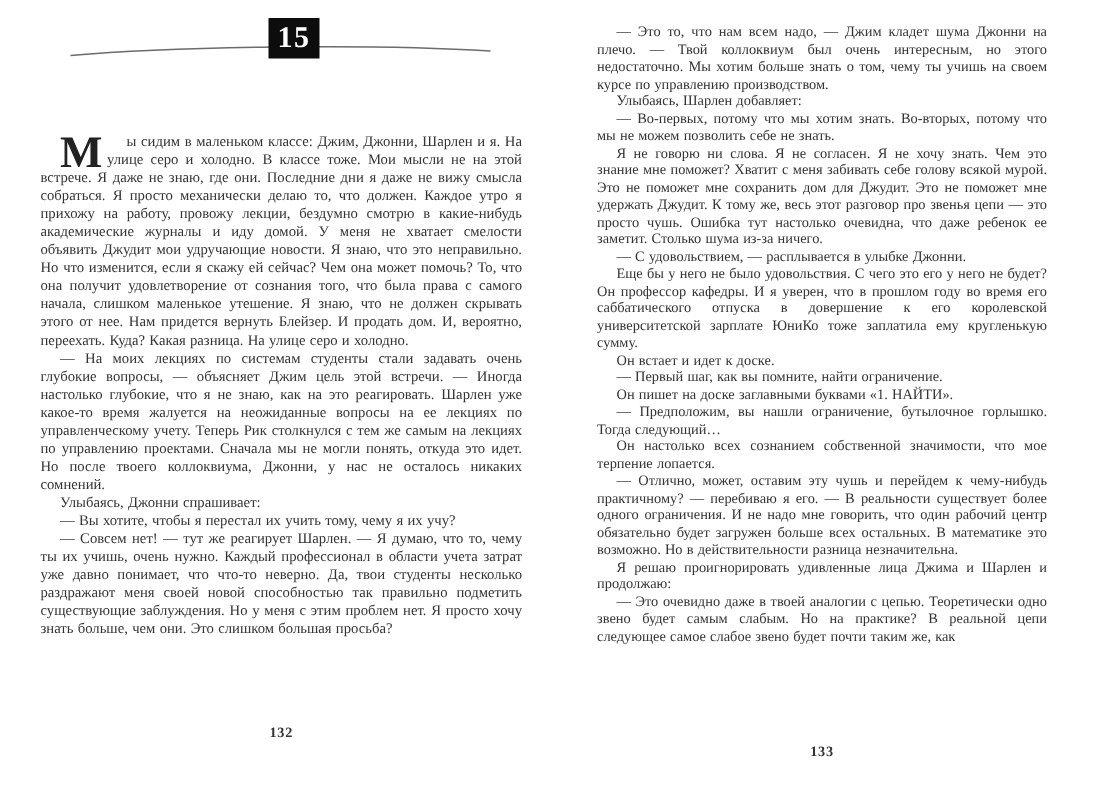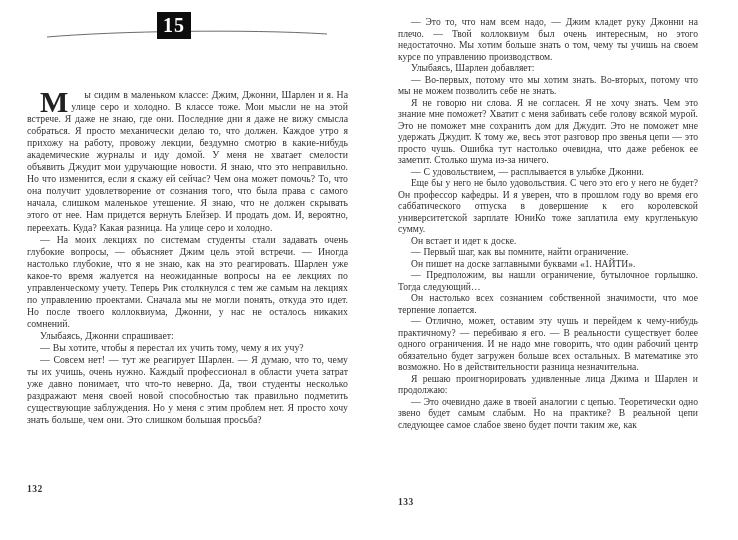--- a/index.html
+++ b/index.html
@@ -11,21 +11,21 @@
     overflow: hidden;
     font-family: "Liberation Serif", "DejaVu Serif", serif;
     color: #333333;
   }
   .page { position: absolute; top: 0; height: 540px; }
   .page-left  { left: 0;   width: 369px; }
   .page-right { left: 369px; width: 369px; }
 
   .chapter-rule { position: absolute; left: 46px; top: 27px; z-index: 1; }
   .chapter-badge {
-    position: absolute; left: 157px; top: 12px; z-index: 2;
+    position: absolute; left: 179px; top: 12px; z-index: 2;
     width: 34px; height: 27px;
     background: #0d0d0d; color: #ffffff;
     display: flex; align-items: center; justify-content: center;
     font-weight: bold; font-size: 20px; letter-spacing: 1px;
   }
 
   .text-col { position: absolute; }
   .col-left  { left: 27px; top: 89px;  width: 321px; }
   .col-right { left: 29px; top: 16px;  width: 300px; }
 
@@ -47,21 +47,21 @@
     line-height: 23px;
     padding: 1px 3px 0 0;
     color: #222222;
   }
 
   .folio {
     position: absolute;
     font-weight: bold;
     font-size: 9.5px;
     letter-spacing: 0.5px;
-    text-align: left;
+    text-align: center;
   }
   .folio-left  { left: 27px; top: 484px; width: 321px; }
   .folio-right { left: 29px; top: 497px; width: 300px; }
 </style>
 </head>
 <body>
 
 <div class="spread">
 
   <div class="page page-left">
@@ -81,21 +81,21 @@
       <p>Улыбаясь, Джонни спрашивает:</p>
       <p>— Вы хотите, чтобы я перестал их учить тому, чему я их учу?</p>
       <p>— Совсем нет! — тут же реагирует Шарлен. — Я думаю, что то, чему ты их учишь, очень нужно. Каждый профессионал в области учета затрат уже давно понимает, что что-то неверно. Да, твои студенты несколько раздражают меня своей новой способностью так правильно подметить существующие заблуждения. Но у меня с этим проблем нет. Я просто хочу знать больше, чем они. Это слишком большая просьба?</p>
     </div>
 
     <div class="folio folio-left">132</div>
   </div>
 
   <div class="page page-right">
     <div class="text-col col-right">
-      <p>— Это то, что нам всем надо, — Джим кладет руку Джонни на плечо. — Твой коллоквиум был очень интересным, но этого недостаточно. Мы хотим больше знать о том, чему ты учишь на своем курсе по управлению производством.</p>
+      <p>— Это то, что нам всем надо, — Джим кладет шума Джонни на плечо. — Твой коллоквиум был очень интересным, но этого недостаточно. Мы хотим больше знать о том, чему ты учишь на своем курсе по управлению производством.</p>
       <p>Улыбаясь, Шарлен добавляет:</p>
       <p>— Во-первых, потому что мы хотим знать. Во-вторых, потому что мы не можем позволить себе не знать.</p>
       <p>Я не говорю ни слова. Я не согласен. Я не хочу знать. Чем это знание мне поможет? Хватит с меня забивать себе голову всякой мурой. Это не поможет мне сохранить дом для Джудит. Это не поможет мне удержать Джудит. К тому же, весь этот разговор про звенья цепи — это просто чушь. Ошибка тут настолько очевидна, что даже ребенок ее заметит. Столько шума из-за ничего.</p>
       <p>— С удовольствием, — расплывается в улыбке Джонни.</p>
       <p>Еще бы у него не было удовольствия. С чего это его у него не будет? Он профессор кафедры. И я уверен, что в прошлом году во время его саббатического отпуска в довершение к его королевской университетской зарплате ЮниКо тоже заплатила ему кругленькую сумму.</p>
       <p>Он встает и идет к доске.</p>
       <p>— Первый шаг, как вы помните, найти ограничение.</p>
       <p>Он пишет на доске заглавными буквами «1. НАЙТИ».</p>
       <p>— Предположим, вы нашли ограничение, бутылочное горлышко. Тогда следующий…</p>
       <p>Он настолько всех сознанием собственной значимости, что мое терпение лопается.</p>

